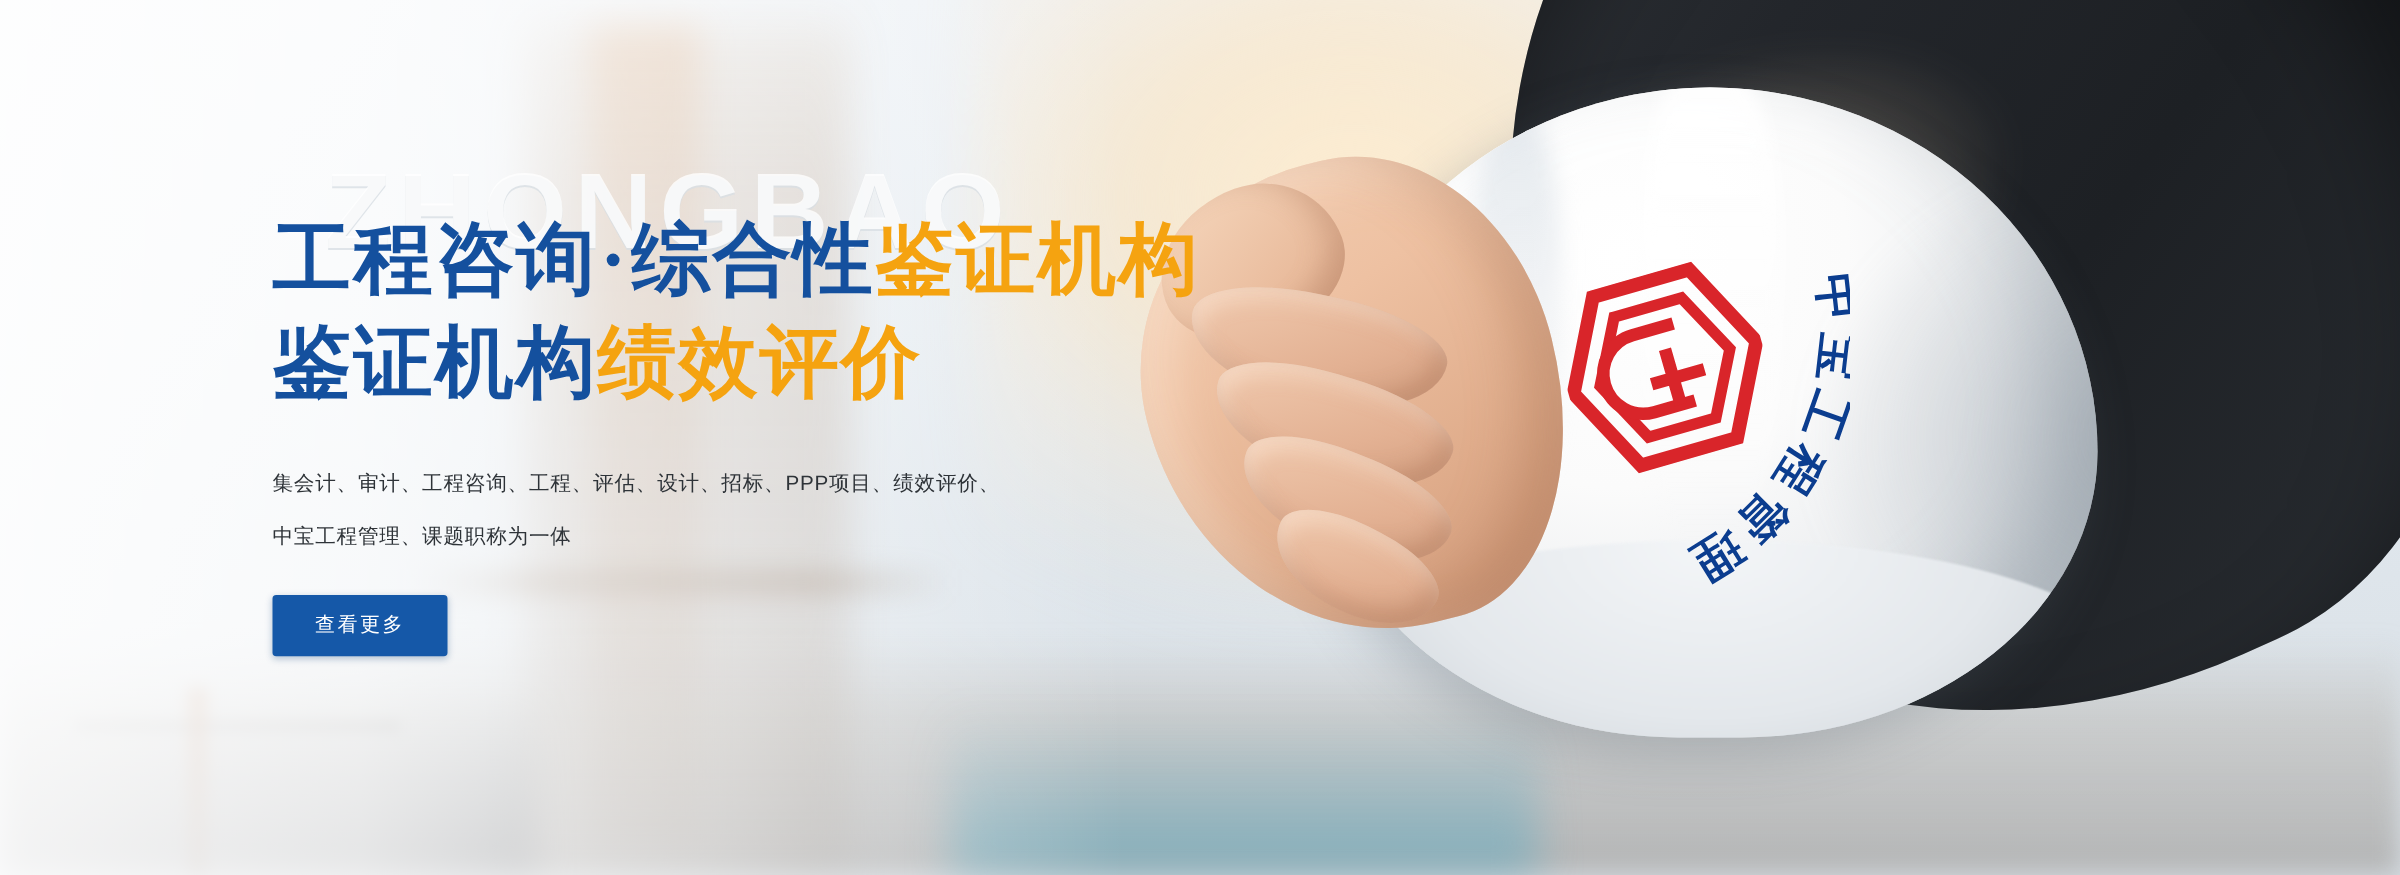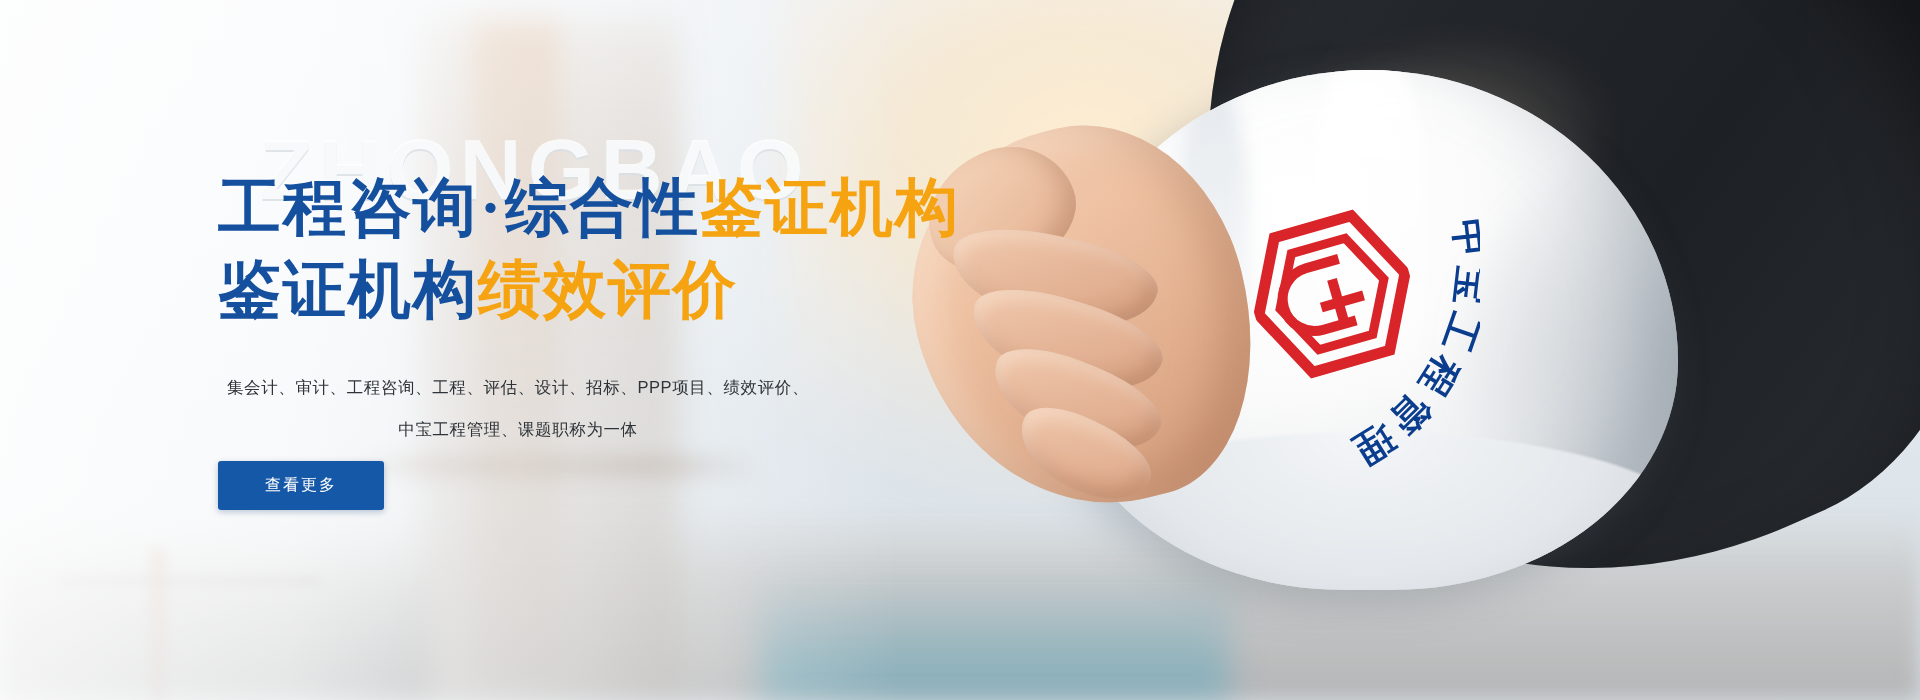--- a/index.html
+++ b/index.html
@@ -216,26 +216,25 @@
   }
   .headline .blue{ color:#14509e; }
   .headline .gold{ color:#f5a310; }
   .headline .dot{ color:#14509e; padding:0 2px; }
 
   .desc{
     margin-top:34px;
     font-size:16.5px; line-height:2.55;
     color:#2e3338; letter-spacing:.6px;
     max-width:600px;
-    text-align:center;
   }
 
   .cta{
-    display:inline-block; margin-top:11px;
-    padding:14px 47px;
+    display:inline-block; margin-top:26px;
+    padding:14px 34px;
     background:#1558a8;
     color:#ffffff;
     font-size:16px; letter-spacing:2px;
     border:none; border-radius:3px;
     cursor:pointer;
     box-shadow:0 2px 6px rgba(12,60,120,.28);
   }
 </style>
 </head>
 <body>

